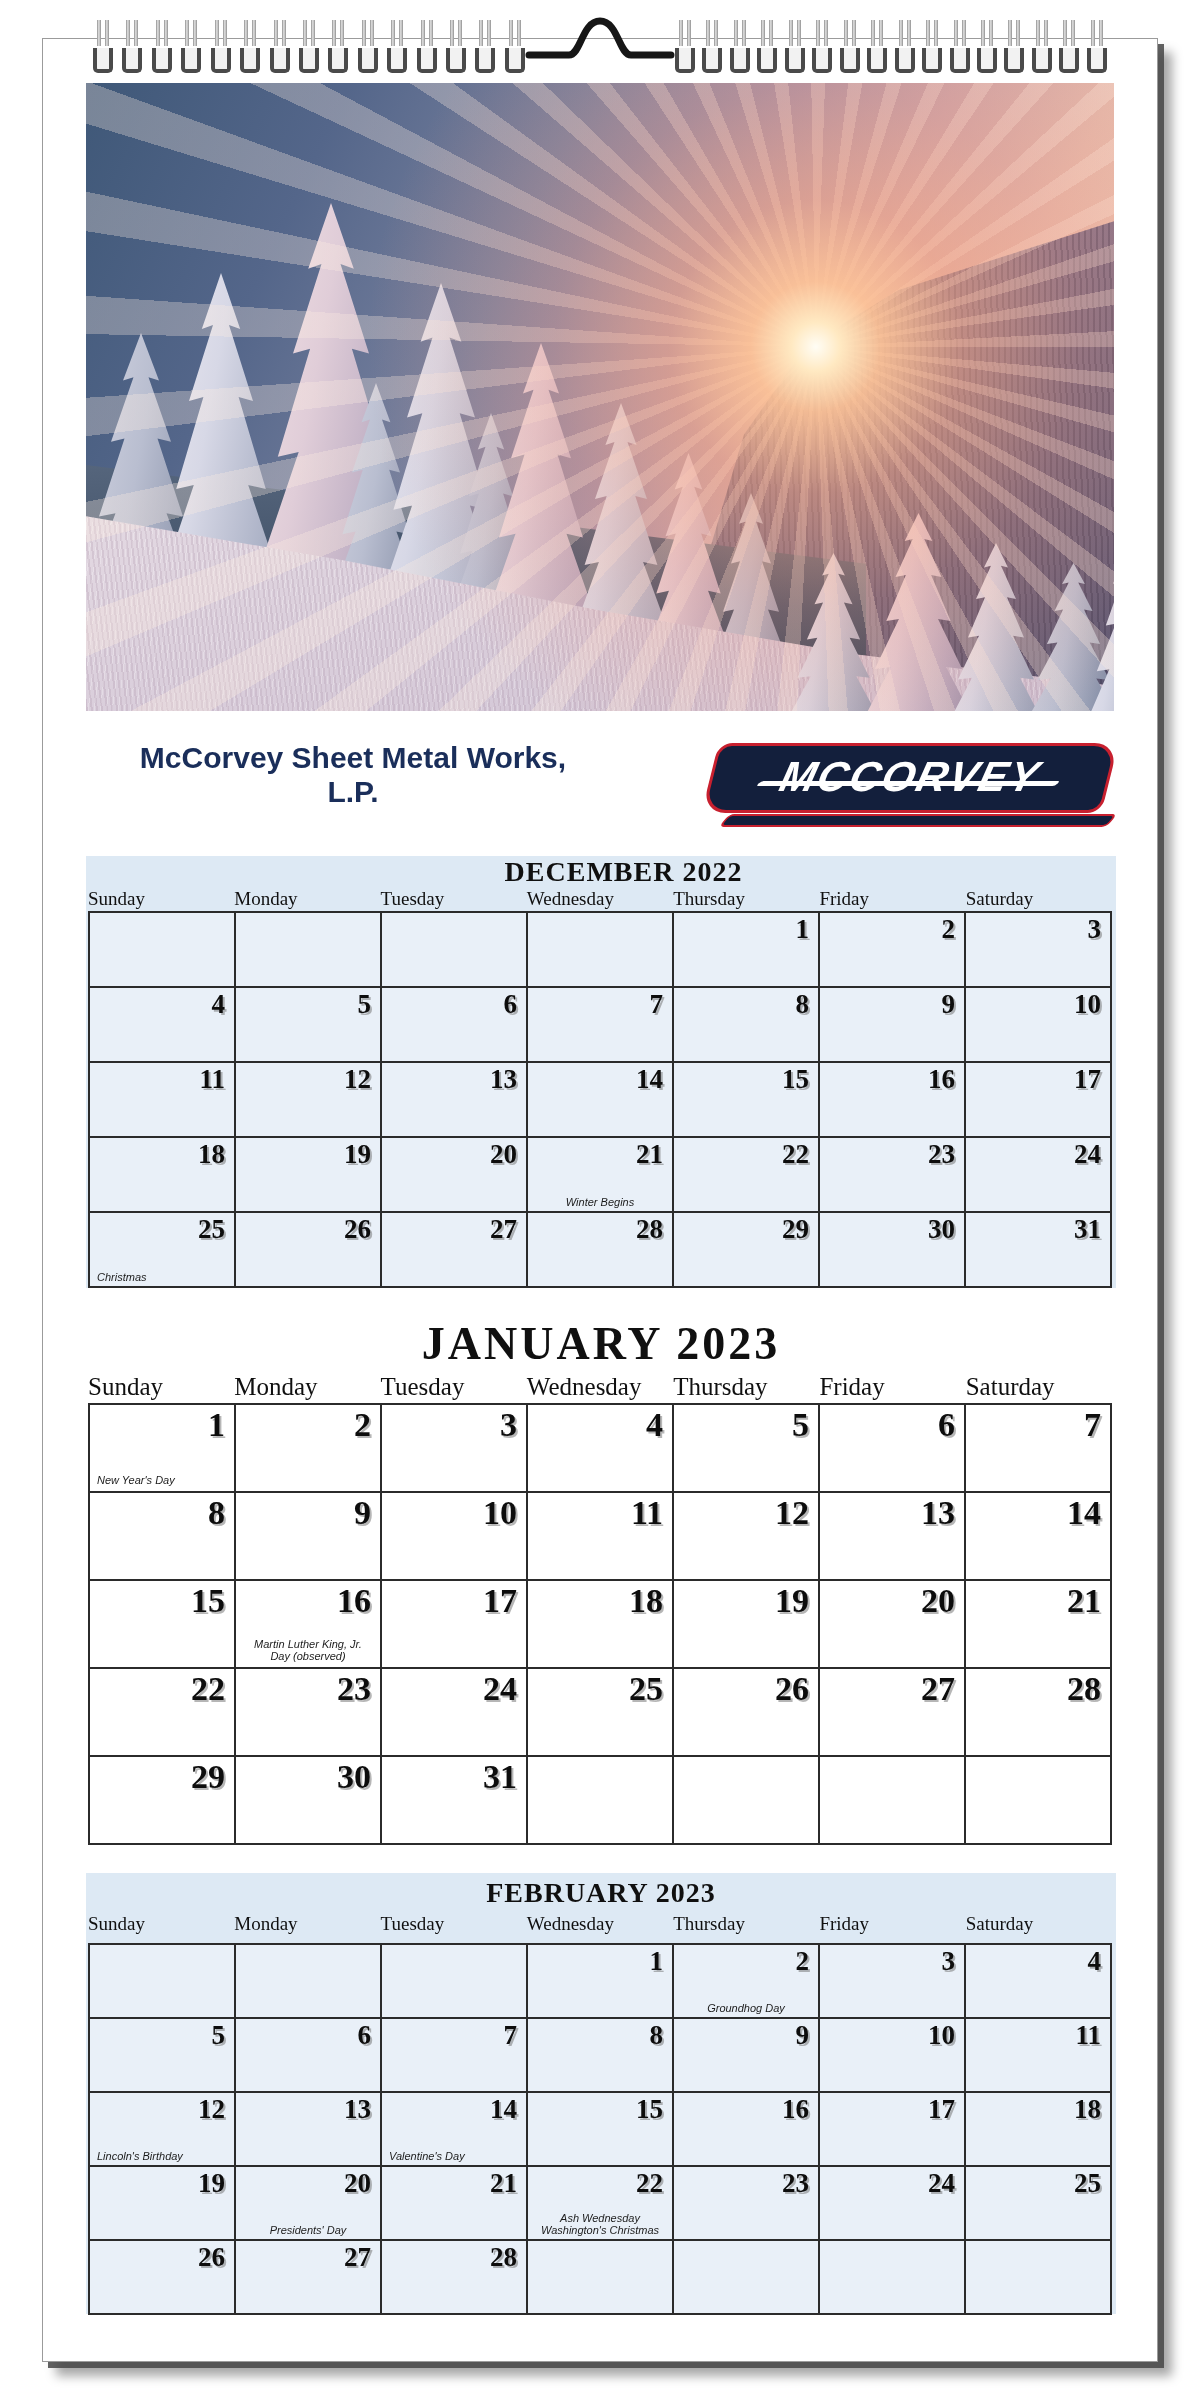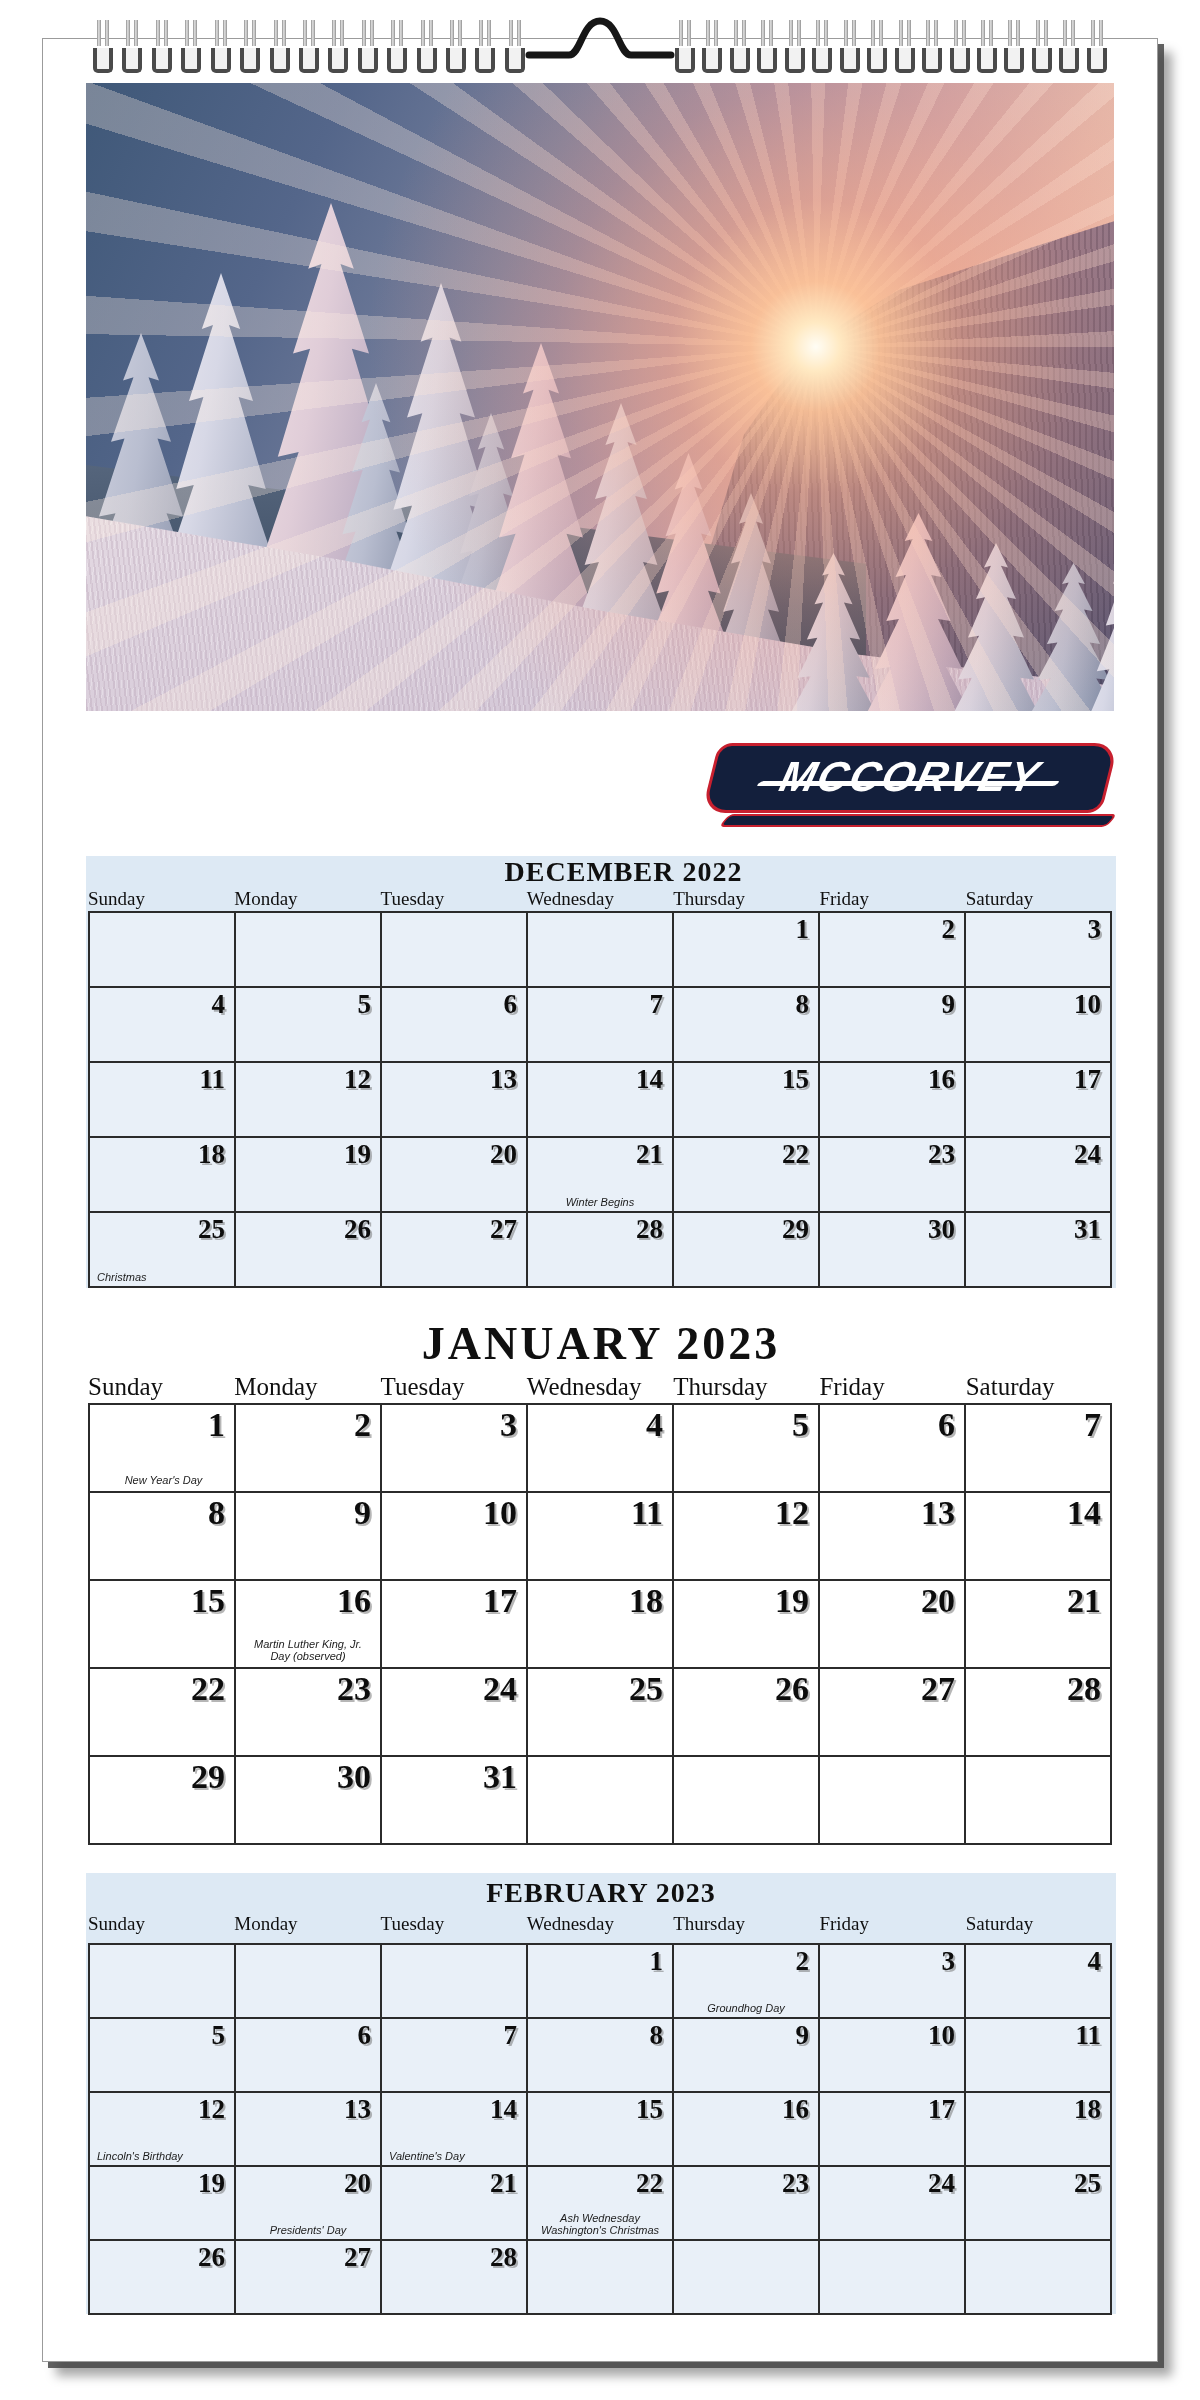--- a/index.html
+++ b/index.html
@@ -79,21 +79,21 @@
   section[data-cal-index="0"] .cal-title{top:0;font-size:28px;line-height:32px;letter-spacing:1px;margin-left:45px;}
   section[data-cal-index="0"] .day-row{top:32px;font-size:19px;line-height:22px;}
   section[data-cal-index="0"] .grid{top:55px;grid-auto-rows:73px;}
   section[data-cal-index="0"] .num{font-size:27px;}
   
   section[data-cal-index="1"]{top:1280px;height:535px;}
   section[data-cal-index="1"] .cal-title{top:0;font-size:46px;line-height:50px;letter-spacing:3px;}
   section[data-cal-index="1"] .day-row{top:54px;font-size:25px;line-height:27px;}
   section[data-cal-index="1"] .grid{top:84px;grid-auto-rows:86px;}
   section[data-cal-index="1"] .num{font-size:34px;}
-  section[data-cal-index="1"] .holiday{bottom:5px;text-align:center;}
+  section[data-cal-index="1"] .holiday{bottom:5px;}
   
   section[data-cal-index="2"]{top:1834px;height:441px;}
   section[data-cal-index="2"] .cal-title{top:4px;font-size:28px;line-height:32px;letter-spacing:1px;}
   section[data-cal-index="2"] .day-row{top:40px;font-size:19px;line-height:22px;}
   section[data-cal-index="2"] .grid{top:70px;grid-auto-rows:72px;}
   section[data-cal-index="2"] .num{font-size:27px;}
 </style>
 </head>
 <body>
 
@@ -157,20 +157,21 @@
     <div class="tree" style="left:700px;top:470px;width:95px;height:160px;"></div>
     <div class="tree pink" style="left:775px;top:430px;width:115px;height:200px;"></div>
     <div class="tree" style="left:860px;top:460px;width:100px;height:175px;"></div>
     <div class="tree dark" style="left:940px;top:480px;width:95px;height:150px;"></div>
     <div class="tree" style="left:1000px;top:440px;width:90px;height:190px;"></div>
     <div class="rays"></div>
     <div class="sunglow"></div>
   </div>
 
   <div class="company">
+    <div class="company-name">McCorvey Sheet Metal Works, L.P.</div>
     <div class="logo">
       <div class="logo-box">
         <div class="logo-text">MCCORVEY</div>
         <div class="logo-swoosh"></div>
       </div>
       <div class="logo-underbar"></div>
     </div>
   </div>
 
   <section class="cal mini" data-cal-index="0">

